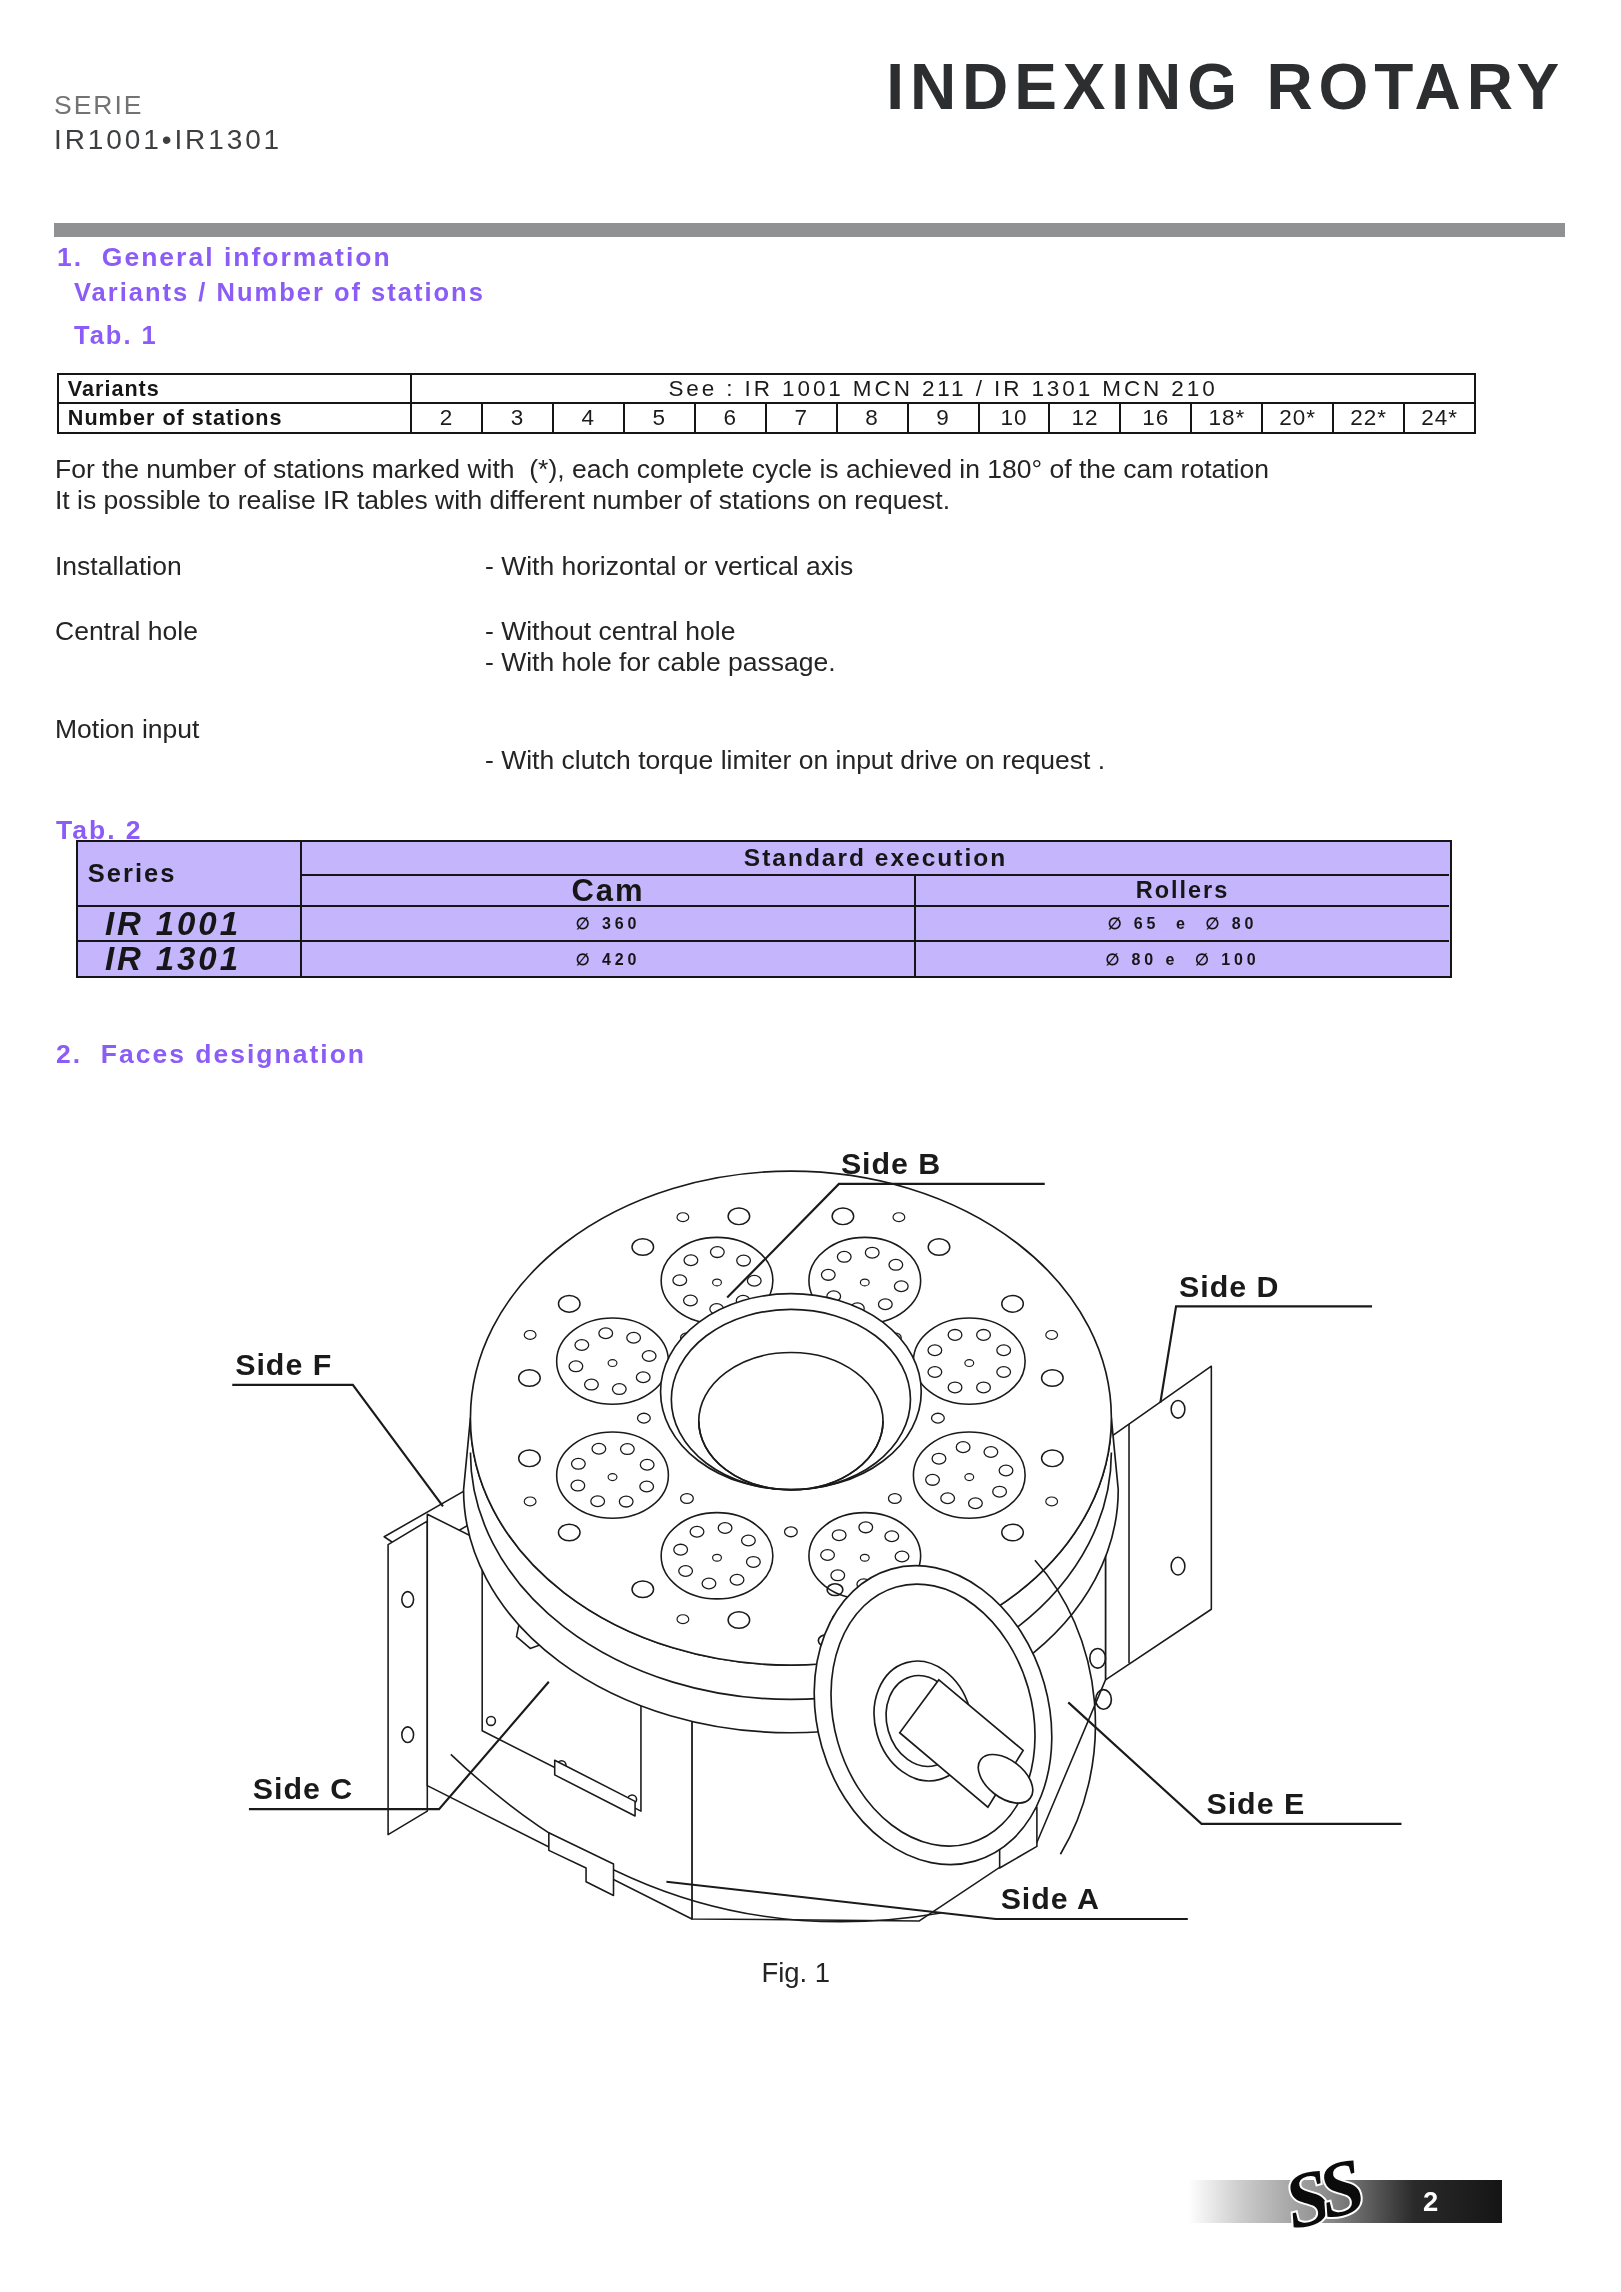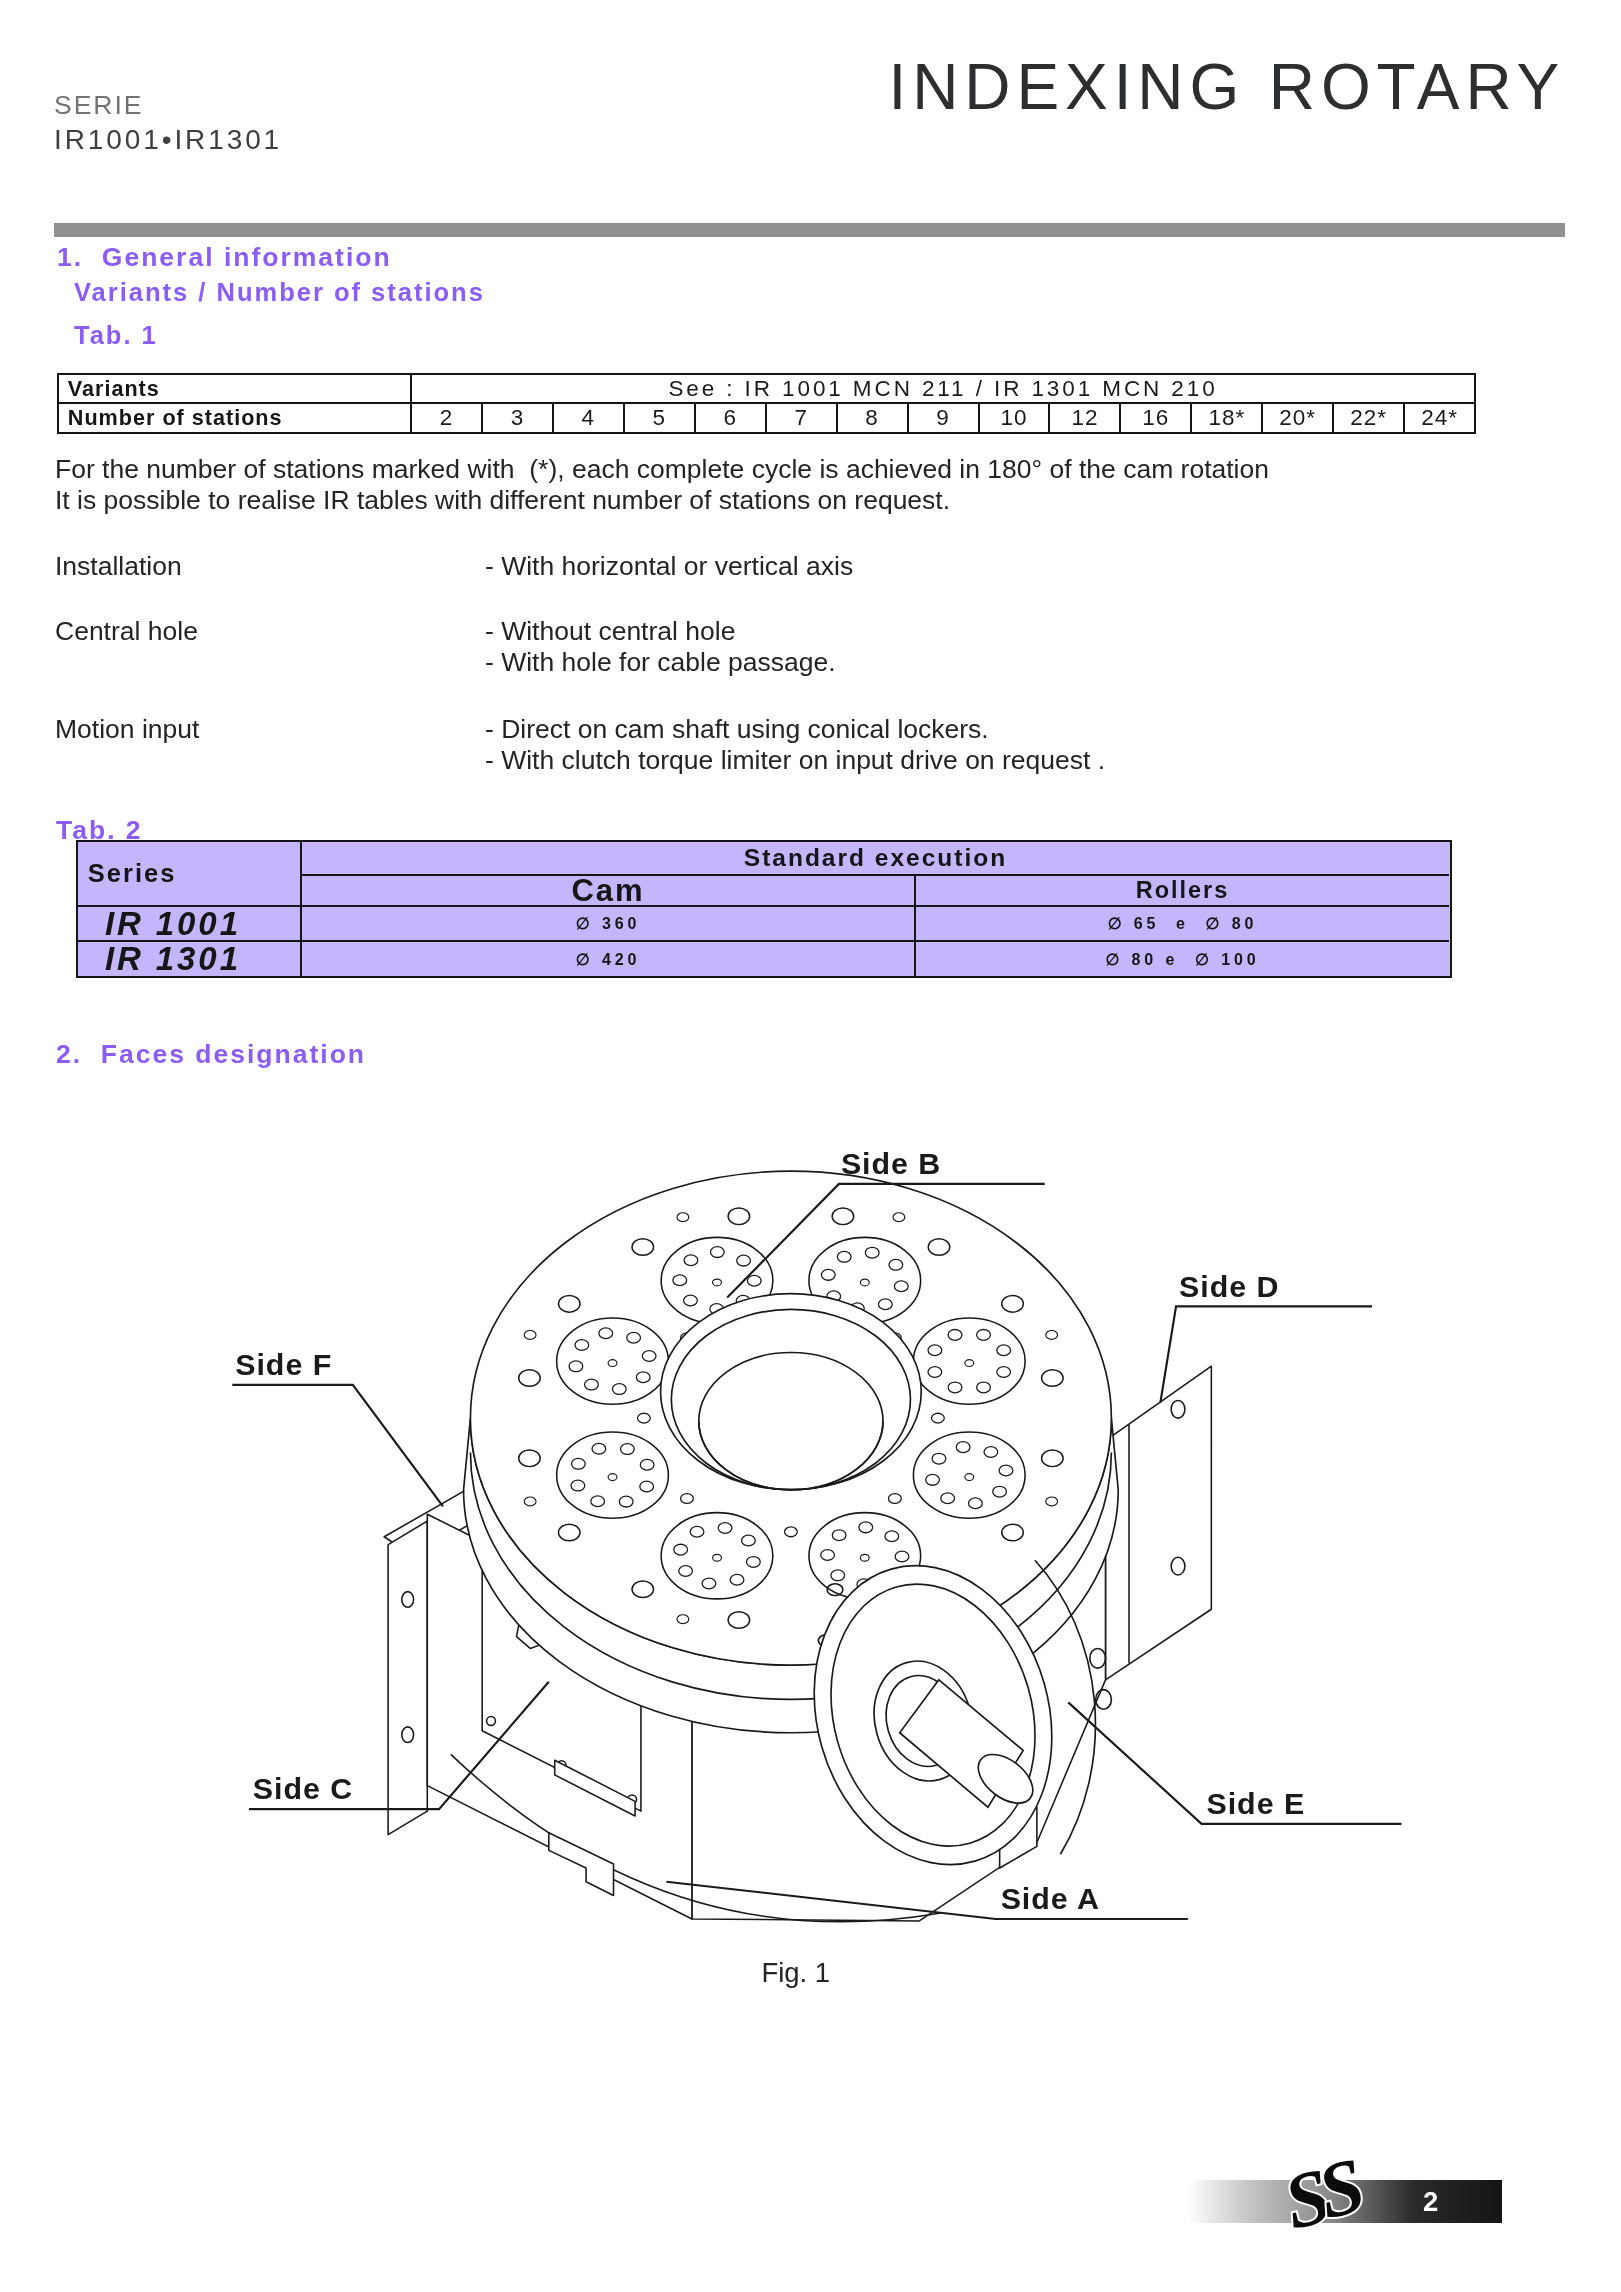--- a/index.html
+++ b/index.html
@@ -4,21 +4,21 @@
 <style>
   html,body{margin:0;padding:0;background:#9a9a9a;}
   .page{position:relative;width:1621px;height:2293px;background:#ffffff;margin:0 auto;
         font-family:"Liberation Sans",sans-serif;color:#222;overflow:hidden;}
   .abs{position:absolute;}
   .pre{white-space:pre;}
   
   .serie{left:54px;top:90px;font-size:26.5px;color:#737373;letter-spacing:2px;}
   .models{left:54px;top:124px;font-size:28px;color:#3d3f41;letter-spacing:2.9px;}
   .doc-title{right:56px;top:51px;text-align:right;font-size:64px;line-height:73px;
-             color:#2c2e2f;letter-spacing:5.9px;font-weight:400;}
+             color:#2c2e2f;letter-spacing:5.9px;font-weight:700;}
   .graybar{left:54px;top:223px;width:1511px;height:13.7px;background:#8f9193;}
   
   .gh{color:#8b5cf6;font-weight:bold;letter-spacing:2px;}
   .h-sec1{left:57px;top:242px;font-size:26.5px;}
   .h-sub1{left:74px;top:278px;font-size:25.5px;}
   .h-tab1{left:74px;top:321px;font-size:25.5px;}
   .h-tab2{left:56px;top:815px;font-size:26.5px;}
   .h-sec2{left:56px;top:1039px;font-size:26.5px;}
   
   .t1{left:57px;top:373px;width:1419px;border:2.9px solid #151515;box-sizing:border-box;background:#fff;}
@@ -100,21 +100,20 @@
 
   <div class="abs note1 pre">For the number of stations marked with  (*), each complete cycle is achieved in 180° of the cam rotation</div>
   <div class="abs note2 pre">It is possible to realise IR tables with different number of stations on request.</div>
 
   <div class="abs spec-label" style="top:551px">Installation</div>
   <div class="abs spec-val" style="top:551px">- With horizontal or vertical axis</div>
   <div class="abs spec-label" style="top:616px">Central hole</div>
   <div class="abs spec-val" style="top:616px">- Without central hole</div>
   <div class="abs spec-val" style="top:647px">- With hole for cable passage.</div>
   <div class="abs spec-label" style="top:714px">Motion input</div>
-  <div class="abs spec-val" style="top:714px">- Direct on cam shaft using conical lockers.</div>
   <div class="abs spec-val" style="top:745px">- With clutch torque limiter on input drive on request .</div>
 
   <div class="abs gh h-tab2">Tab. 2</div>
   <div class="abs t2">
     <div class="c series-h">Series</div>
     <div class="c stdexec">Standard execution</div>
     <div class="c cam-h">Cam</div>
     <div class="c rol-h">Rollers</div>
     <div class="c sname" style="grid-column:1;grid-row:3">IR 1001</div>
     <div class="c dval" style="grid-column:2;grid-row:3">∅ 360</div>

